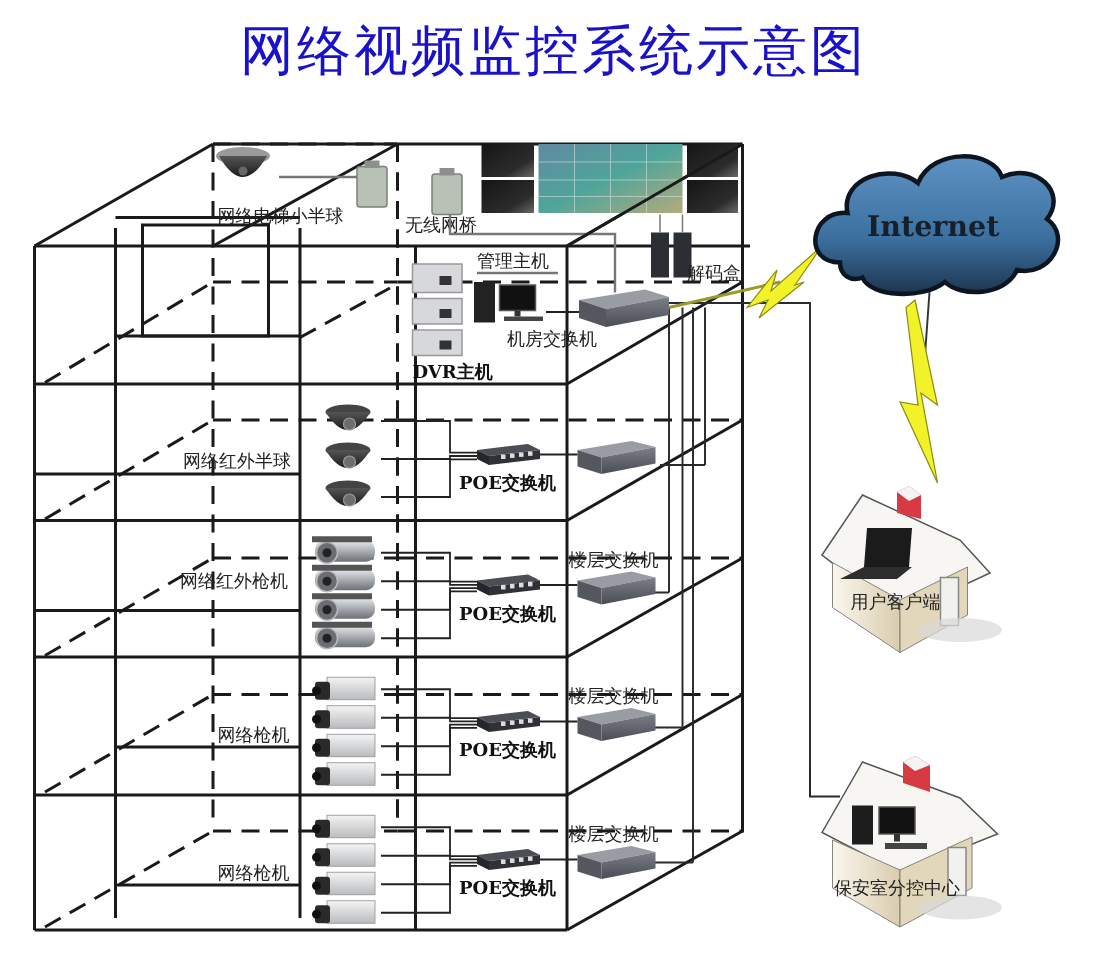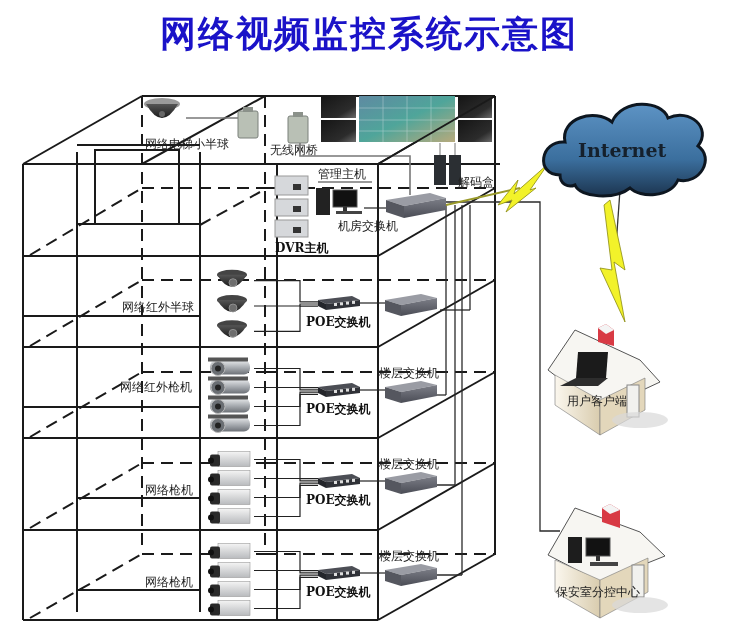--- a/index.html
+++ b/index.html
@@ -1,20 +1,20 @@
 <!DOCTYPE html>
 <html><head>
   <meta charset="utf-8">
   <style>
     html, body { margin: 0; padding: 0; background: #ffffff; }
     body { width: 738px; height: 643px; position: relative; overflow: hidden; font-family: "DejaVu Serif", "Liberation Serif", serif; }
     #title {
       position: absolute; left: 0; top: 10px; width: 738px; text-align: center;
       font-family: "DejaVu Sans", "Liberation Sans", sans-serif;
-      font-size: 36px; color: #1a12c8; letter-spacing: 2px; font-weight: bold;
+      font-size: 36px; color: #1a12c8; letter-spacing: 2px; font-weight: normal;
     }
     svg#diagram { position: absolute; left: 0; top: 0; }
     .lbl { font-family: "DejaVu Sans", "Liberation Sans", sans-serif; font-size: 12px; fill: #222; }
     .lbl-b { font-family: "DejaVu Serif", "Liberation Serif", serif; font-size: 12px; fill: #111; font-weight: bold; }
     .cloud-txt { font-family: "DejaVu Serif", "Liberation Serif", serif; font-size: 19px; fill: #15202c; font-weight: bold; }
     .solid { stroke: #1a1a1a; stroke-width: 2; fill: none; }
     .thin { stroke: #2a2a2a; stroke-width: 1.3; fill: none; }
     .dash { stroke: #1a1a1a; stroke-width: 2; fill: none; stroke-dasharray: 12 7; }
     .wire { stroke: #222; stroke-width: 1.2; fill: none; }
     .wire-g { stroke: #777; stroke-width: 1.6; fill: none; }

